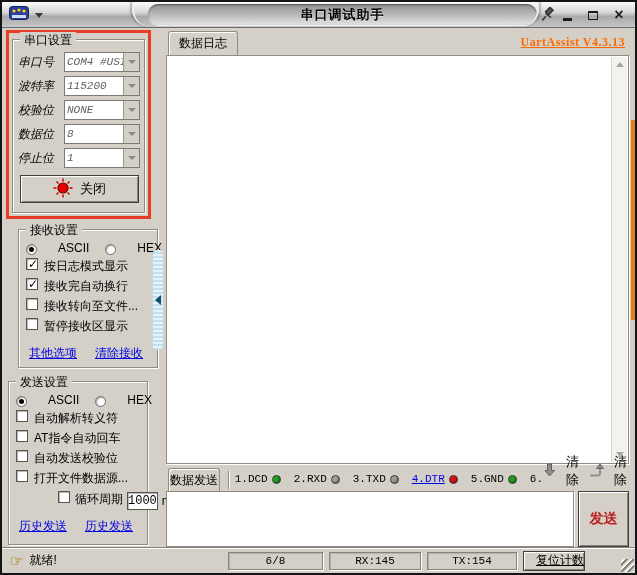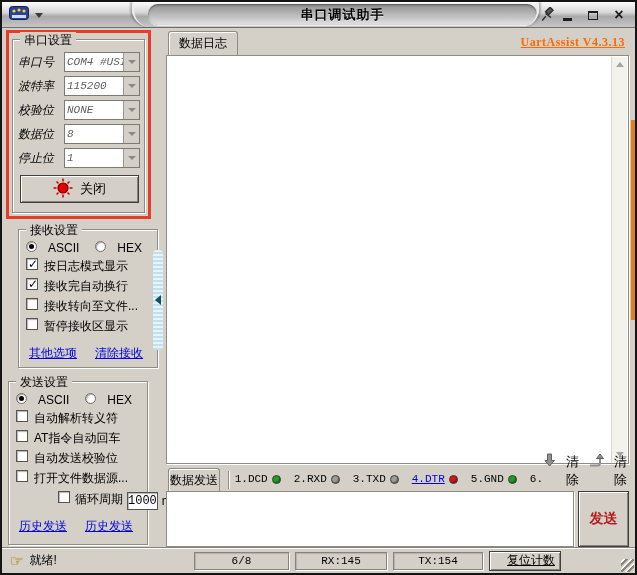--- a/index.html
+++ b/index.html
@@ -60,21 +60,21 @@
               border-top:4px solid #8a8a84; }
 
   .btn3d { background:#d4d0c8; border:1px solid #404040;
               box-shadow:inset 1px 1px 0 #fff, inset -1px -1px 0 #87837b; }
   .close-port-btn { margin:5px 6px 0 7px; width:119px; height:28px; display:flex;
               align-items:center; justify-content:center; gap:7px; font-size:13px; }
 
   
   .opt-col { padding:8px 0 0 7px; display:flex; flex-direction:column; }
   .radio-row { display:flex; align-items:center; height:20px; gap:16px; }
-  .rb { display:flex; align-items:flex-start; gap:11px; }
+  .rb { display:flex; align-items:flex-end; gap:21px; }
   .rb-box { width:11px; height:11px; border-radius:50%; background:#fff; border:1px solid #6d6d66;
               box-shadow:inset 1px 1px 1px rgba(0,0,0,.35); position:relative; }
   .rb-box.is-checked::after { content:""; position:absolute; left:2px; top:2px; width:5px; height:5px;
               border-radius:50%; background:#000; }
   .rb-label, .cb-label { font-size:12px; white-space:nowrap; }
   .cb { display:flex; align-items:flex-start; gap:6px; height:20px; }
   .cb-box { width:12px; height:12px; background:#fff; border:1px solid #55554f;
               box-shadow:inset 1px 1px 1px rgba(0,0,0,.3); position:relative; font-size:0; }
   .cb-box.is-checked::after { content:"\2713"; position:absolute; left:1px; top:-2px;
               font-size:12px; font-weight:bold; color:#000; }
@@ -121,21 +121,21 @@
               align-items:center; justify-content:center; font-size:12px; margin-left:2px; }
   .vsep { width:1px; height:18px; background:#8d8d84; box-shadow:1px 0 0 #fff; margin:0 6px 3px 8px; }
   .pins { display:flex; align-items:center; gap:13px; height:24px; margin-bottom:1px; }
   .pin { display:flex; align-items:center; gap:4px; }
   .pin-label { font-family:"Liberation Mono","DejaVu Sans Mono",monospace; font-size:11px; color:#000;
               white-space:nowrap; }
   .pin-label.link-style { color:#0000e0; text-decoration:underline; }
   .pin-dot { width:9px; height:9px; border-radius:50%; border:1px solid #3c3c3c;
               box-shadow:inset -1px -1px 1px rgba(0,0,0,.4); }
   .clear-btns { display:flex; align-items:center; gap:10px; margin:0 2px 3px auto; }
-  .clear-btn { display:flex; align-items:flex-start; gap:10px; font-size:13px; }
+  .clear-btn { display:flex; align-items:center; gap:10px; font-size:13px; }
 
   
   .send-panel { position:absolute; left:0; right:0; top:461px; height:56px; display:flex; }
   .send-text { width:408px; height:56px; background:#fff; border:1px solid #8d8d84;
               box-shadow:1px 1px 0 #fff; resize:none; outline:none; font-size:12px; padding:2px;
               font-family:"Liberation Sans","DejaVu Sans",sans-serif; }
   .send-btn { margin-left:4px; width:51px; height:56px; display:flex; align-items:center;
               justify-content:center; font-size:14px; font-weight:bold; color:#b91c1c; }
 
   
@@ -145,22 +145,22 @@
   .statusbar { position:absolute; left:0; right:0; bottom:0; height:26px; background:#d4d0c8;
               border-top:1px solid #87837b; box-shadow:inset 0 1px 0 #fff;
               display:flex; align-items:center; padding:0 4px; }
   .status-left { display:flex; align-items:center; gap:6px; flex:1; padding-left:4px; }
   .hand-icon { color:#c9a227; font-size:15px; line-height:1; text-shadow:0 0 1px #7a6413; }
   .status-text { font-size:12px; }
   .status-box { height:18px; border:1px solid #87837b; box-shadow:inset 1px 1px 1px rgba(0,0,0,.15),1px 1px 0 #fff;
               display:flex; align-items:center; justify-content:center;
               font-family:"Liberation Mono","DejaVu Sans Mono",monospace; font-size:11px; margin-right:6px; }
   .sb-counter { width:95px; } .sb-rx { width:92px; } .sb-tx { width:90px; }
-  .reset-btn { height:20px; width:72px; display:flex; align-items:center; justify-content:center;
-              font-size:12px; margin-right:70px;padding-left:12px; }
+  .reset-btn { height:20px; width:62px; display:flex; align-items:center; justify-content:center;
+              font-size:12px; margin-right:46px;padding-left:12px; }
   .reset-btn span { text-decoration:underline; }
   .grip { position:absolute; right:1px; bottom:1px; width:13px; height:13px;
               background:repeating-linear-gradient(135deg,transparent 0 2px,#fff 2px 3px,#8a867e 3px 5px); }
 </style>
 </head>
 <body>
 
 <div class="window">
 
   <div class="titlebar">

